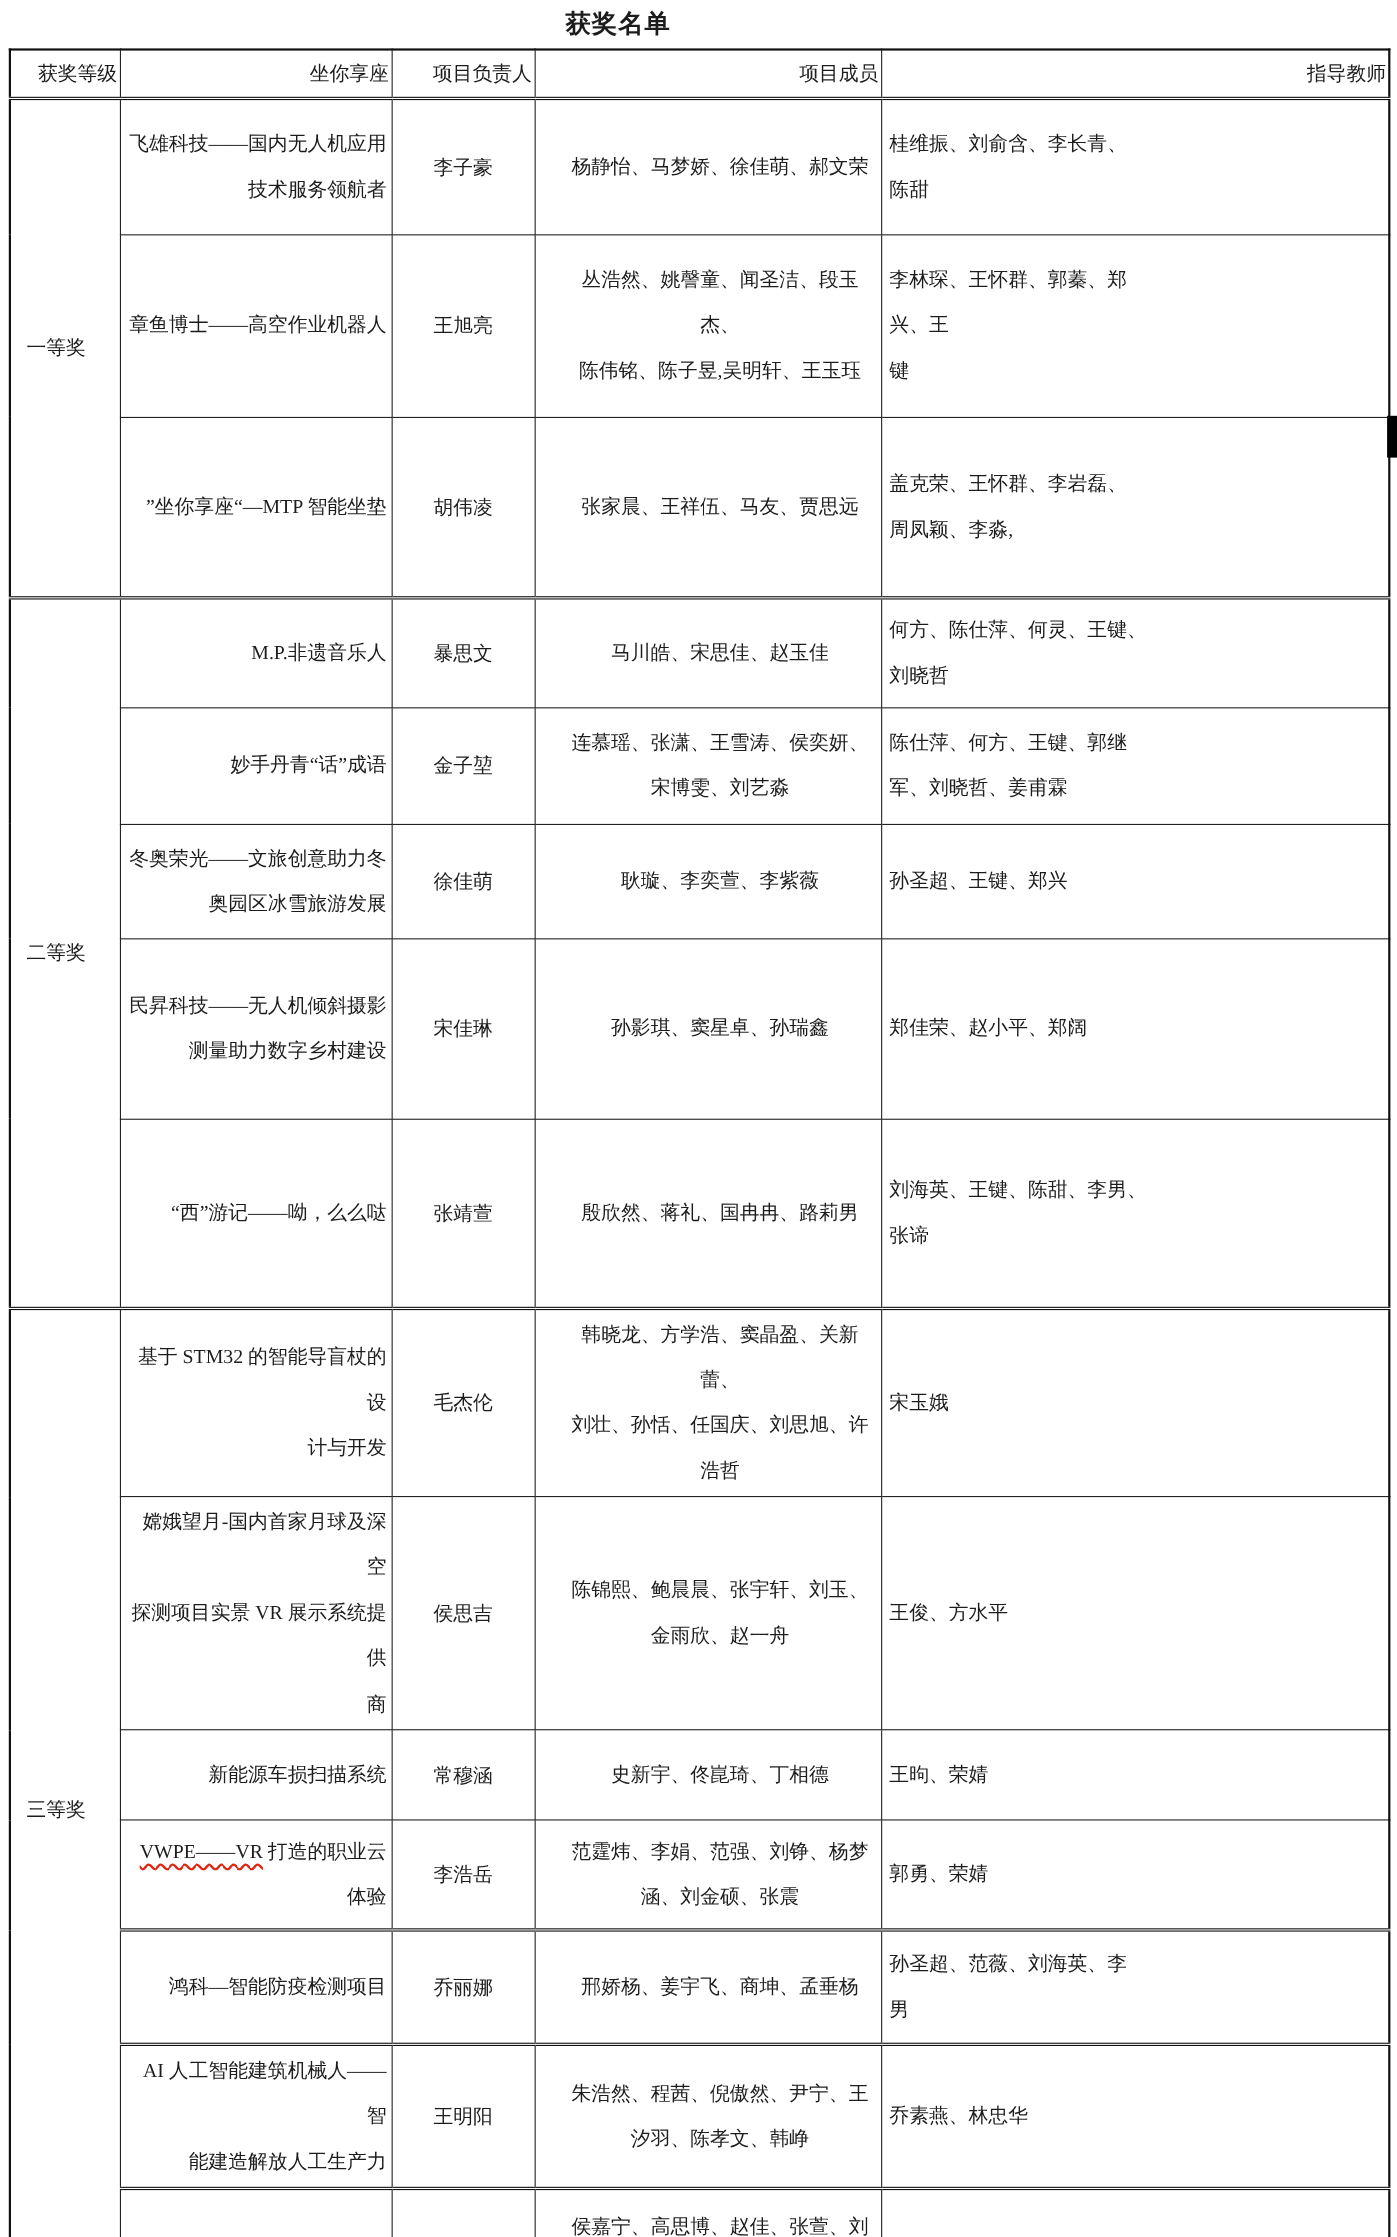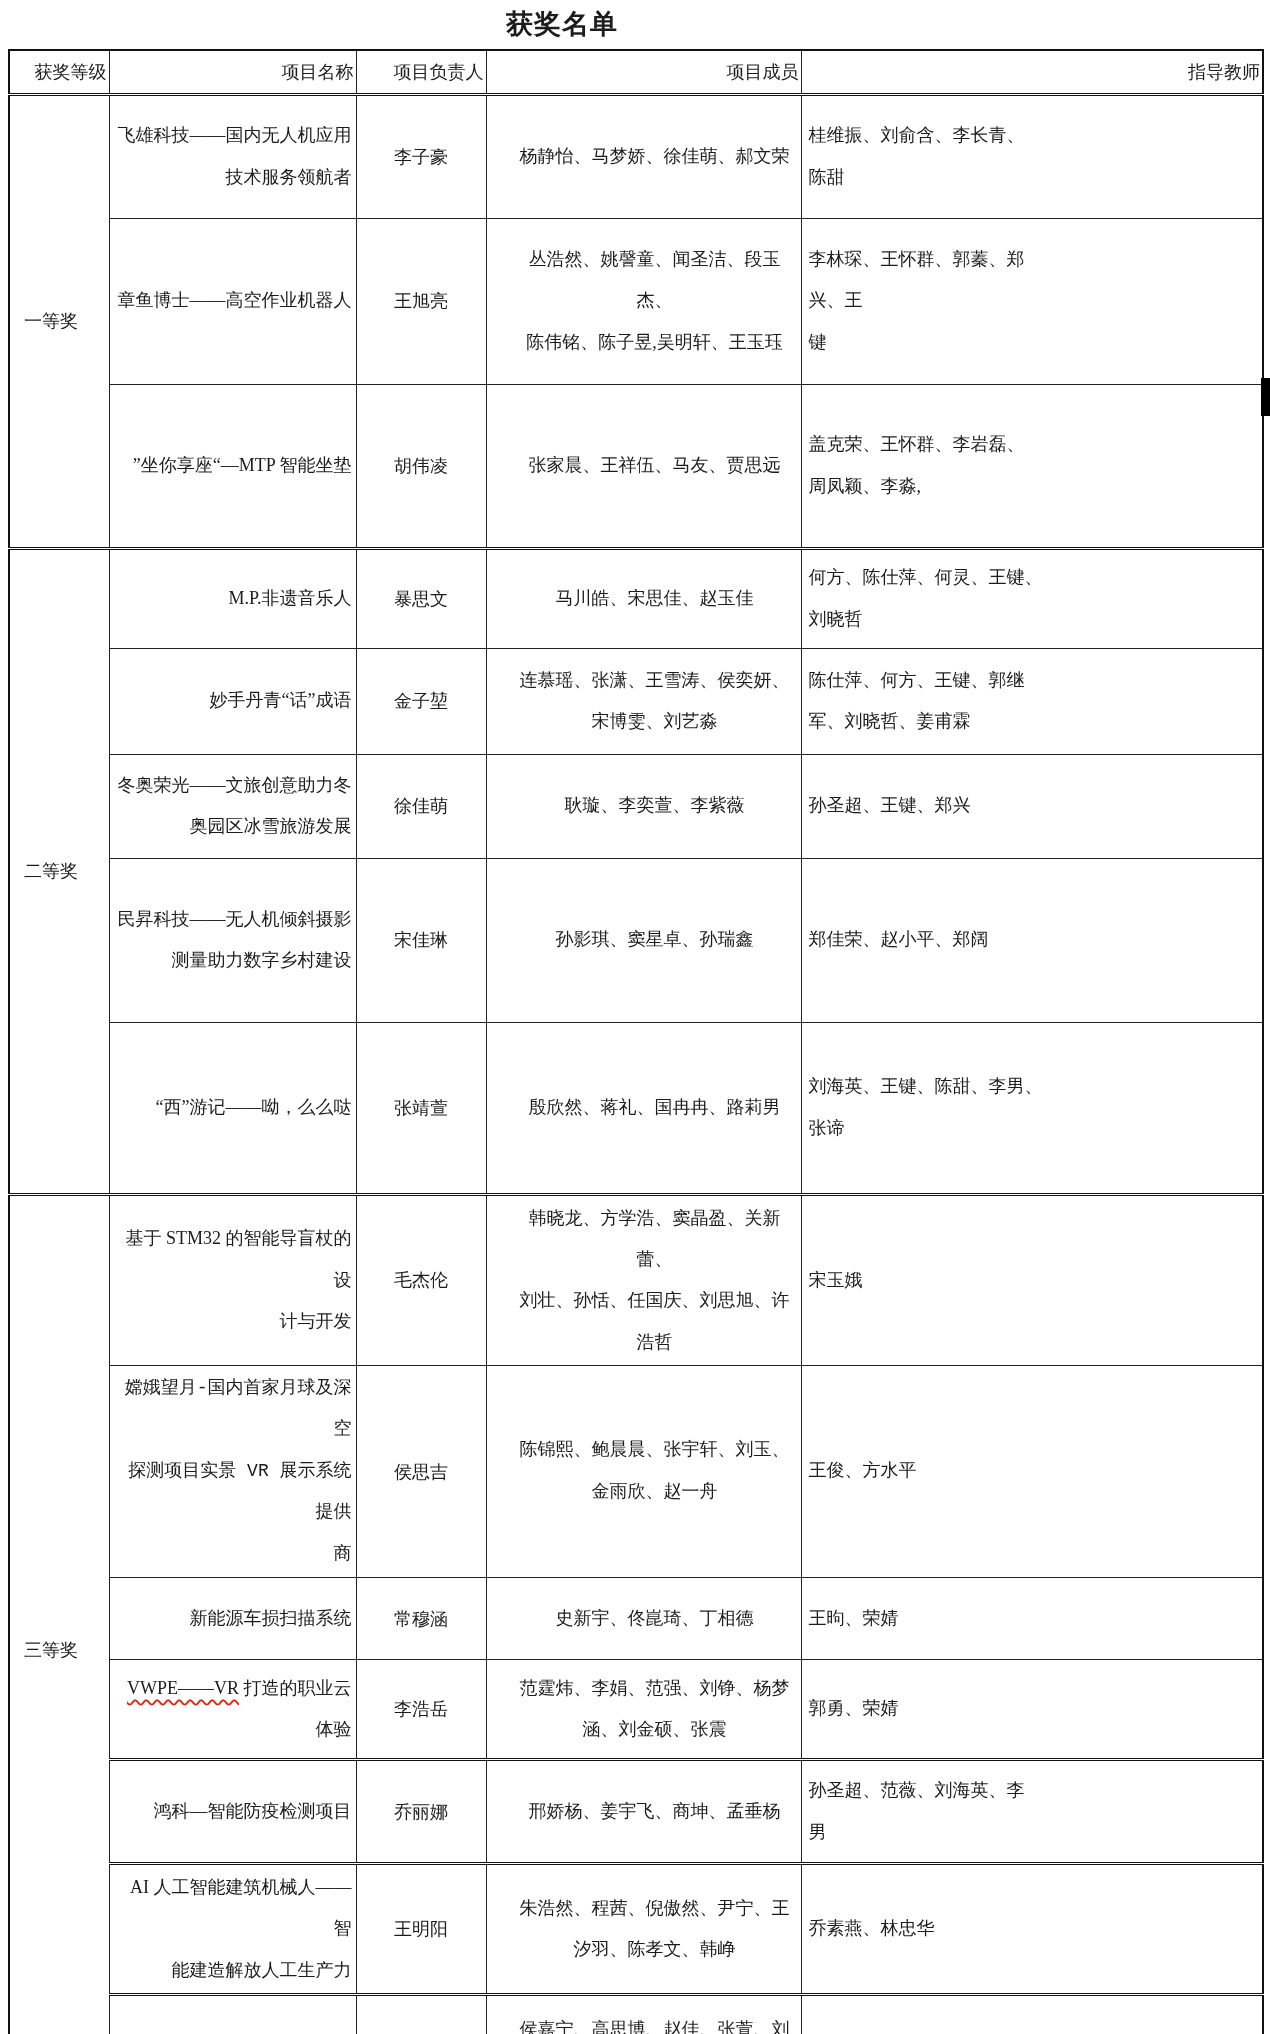--- a/index.html
+++ b/index.html
@@ -3,21 +3,21 @@
 <meta charset="utf-8">
 <style>
   html,body{margin:0;padding:0;background:#ffffff;color:#1c1c1c;}
   .page{
     width:1270px; min-height:2034px; position:relative; box-sizing:border-box;
     padding:6px 4px 0 8px;
     font-family:"Liberation Serif","DejaVu Serif",serif;
   }
   .doc-title{
     font-family:"Liberation Sans","DejaVu Sans",sans-serif;
-    font-size:27px; font-weight:700; text-align:center;
+    font-size:23px; font-weight:700; text-align:center;
     margin:0 0 7px 0; padding-right:150px; letter-spacing:1px;
   }
   table.award{
     border-collapse:collapse; table-layout:fixed;
     width:1254px; border:2px solid #111;
   }
   th,td{
     border:1px solid #222; box-sizing:border-box;
     font-size:18px; font-weight:400; vertical-align:middle;
     padding:2px 4px 2px 7px; overflow:hidden;
@@ -52,21 +52,21 @@
     <colgroup>
       <col style="width:100px">
       <col style="width:247px">
       <col style="width:130px">
       <col style="width:315px">
       <col style="width:462px">
     </colgroup>
     <thead>
       <tr>
         <th>获奖等级</th>
-        <th>项目名称</th>
+        <th>坐你享座</th>
         <th>项目负责人</th>
         <th>项目成员</th>
         <th>指导教师</th>
       </tr>
     </thead>
     <tbody id="tb">
         <tr class="group-start" style="height: 124px;">
           <td class="level" rowspan="3">一等奖</td>
           <td class="name">飞雄科技——国内无人机应用
 技术服务领航者</td>
@@ -131,21 +131,21 @@
         <tr class="group-start" style="height: 150px;">
           <td class="level" rowspan="7">三等奖</td>
           <td class="name">基于 STM32 的智能导盲杖的设
 计与开发</td>
           <td class="leader">毛杰伦</td>
           <td class="members">韩晓龙、方学浩、窦晶盈、关新蕾、
 刘壮、孙恬、任国庆、刘思旭、许
 浩哲</td>
           <td class="teachers">宋玉娥</td>
         </tr>
-        <tr style="height: 198px; font-family: Liberation Mono, monospace;">
+        <tr style="height: 198px;">
           <td class="name">嫦娥望月-国内首家月球及深空
 探测项目实景 VR 展示系统提供
 商</td>
           <td class="leader">侯思吉</td>
           <td class="members">陈锦熙、鲍晨晨、张宇轩、刘玉、
 金雨欣、赵一舟</td>
           <td class="teachers">王俊、方水平</td>
         </tr>
         <tr style="height: 82px; margin-left: 36px;">
           <td class="name">新能源车损扫描系统</td>

